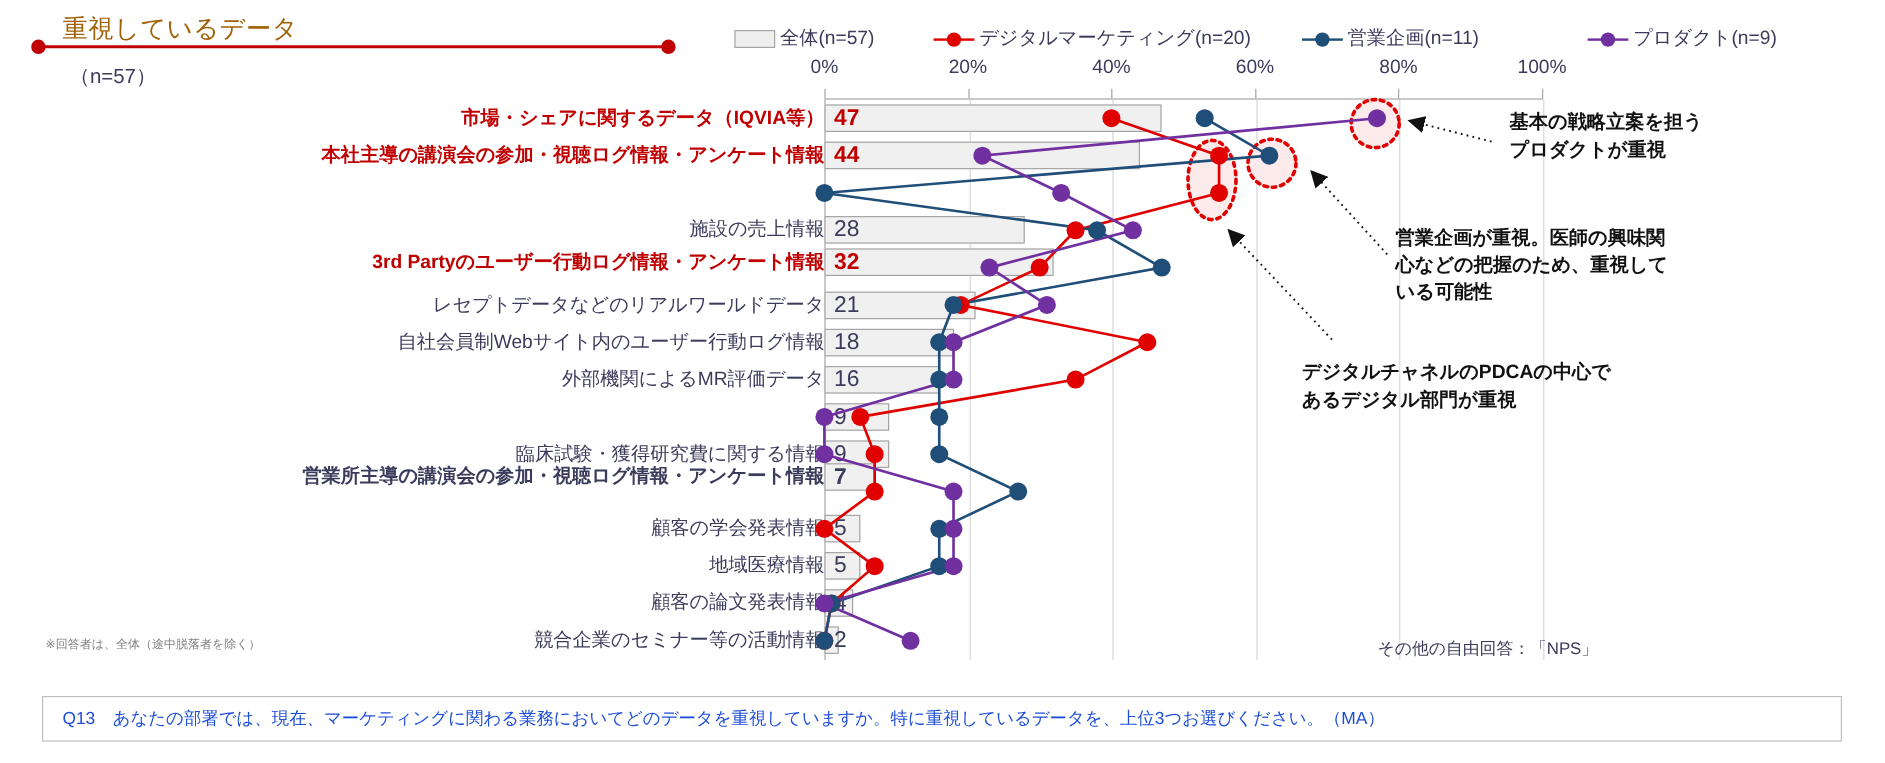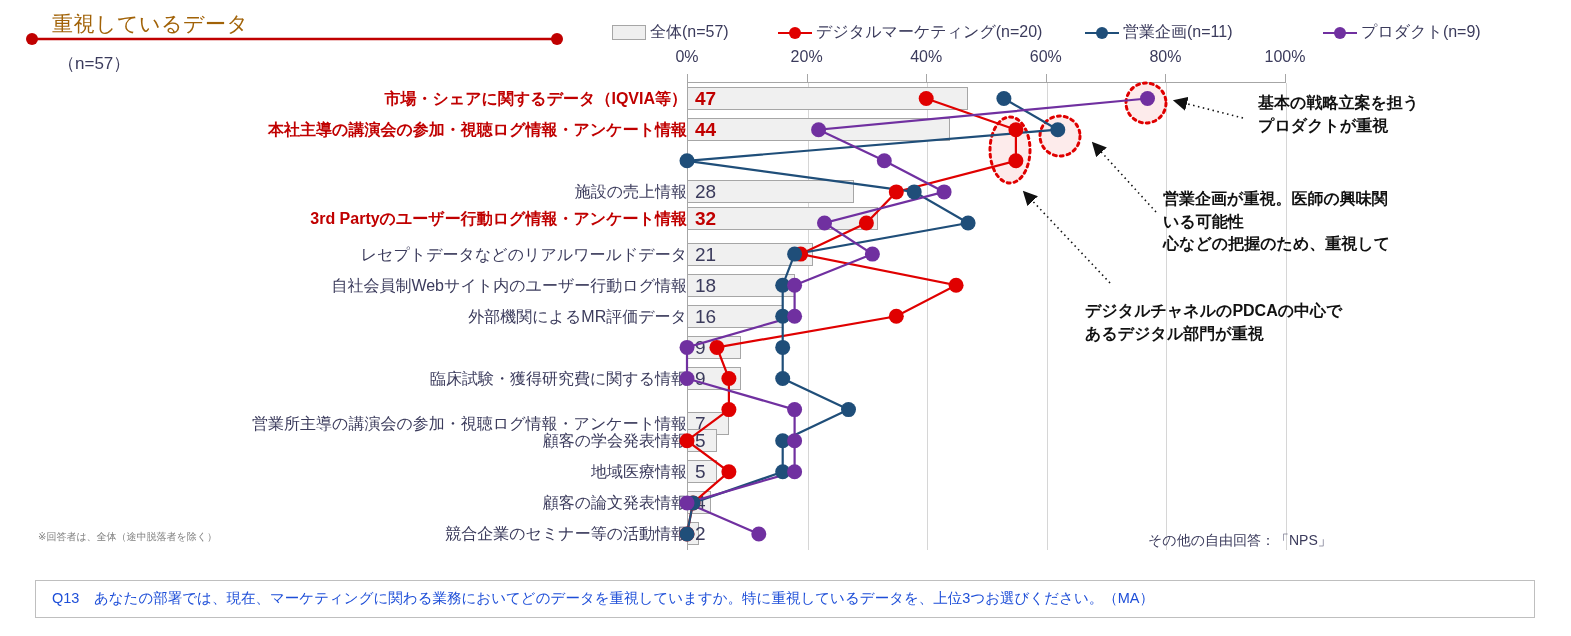--- a/index.html
+++ b/index.html
@@ -154,21 +154,21 @@
     </div>
     <div class="row" style="top: 331.8px;">
       <div class="bar" style="left: 687px; width: 53.82px;"></div>
       <div class="bar-val" style="left: 695px;">9</div>
     </div>
     <div class="row" style="top: 362.9px;">
       <div class="cat-label">臨床試験・獲得研究費に関する情報</div>
       <div class="bar" style="left: 687px; width: 53.82px;"></div>
       <div class="bar-val" style="left: 695px;">9</div>
     </div>
-    <div class="row" style="top: 408px;">
+    <div class="row" style="top: 382px; font-weight: bold;">
       <div class="cat-label">営業所主導の講演会の参加・視聴ログ情報・アンケート情報</div>
       <div class="bar" style="left: 687px; width: 41.86px;"></div>
       <div class="bar-val" style="left: 695px;">7</div>
     </div>
     <div class="row" style="top: 425.1px;">
       <div class="cat-label">顧客の学会発表情報</div>
       <div class="bar" style="left: 687px; width: 29.9px;"></div>
       <div class="bar-val" style="left: 695px;">5</div>
     </div>
     <div class="row" style="top: 456.2px;">
@@ -250,22 +250,22 @@
     <line x1="1110" y1="283" x2="1025" y2="193" stroke="#111" stroke-width="1.6" stroke-dasharray="1.5 3.5" marker-end="url(#ah)"></line>
   </svg>
 
 <div class="abs" id="annotations" style="left:0;top:0;width:1481px;height:400px;">
     <div class="anno" style="left: 1258px; top: 92px;">
       <div>基本の戦略立案を担う</div>
       <div>プロダクトが重視</div>
     </div>
     <div class="anno" style="left: 1163px; top: 188px;">
       <div>営業企画が重視。医師の興味関</div>
+      <div>心などの把握のため、重視して</div>
       <div>いる可能性</div>
-      <div>心などの把握のため、重視して</div>
     </div>
     <div class="anno" style="left: 1085px; top: 300px;">
       <div>デジタルチャネルのPDCAの中心で</div>
       <div>あるデジタル部門が重視</div>
     </div>
   </div>
 
 <div class="abs" id="foot-note">※回答者は、全体（途中脱落者を除く）</div>
 <div class="abs" id="free-answer">その他の自由回答：「NPS」</div>
 <div class="abs" id="question-box"></div>

